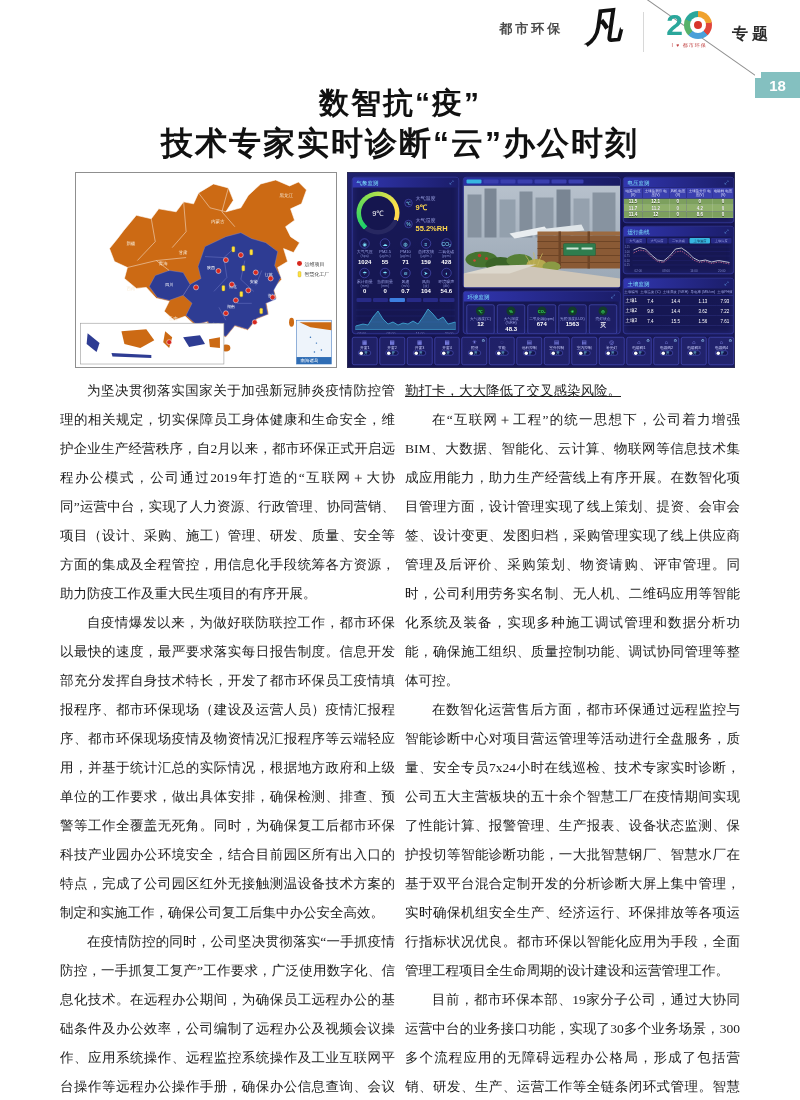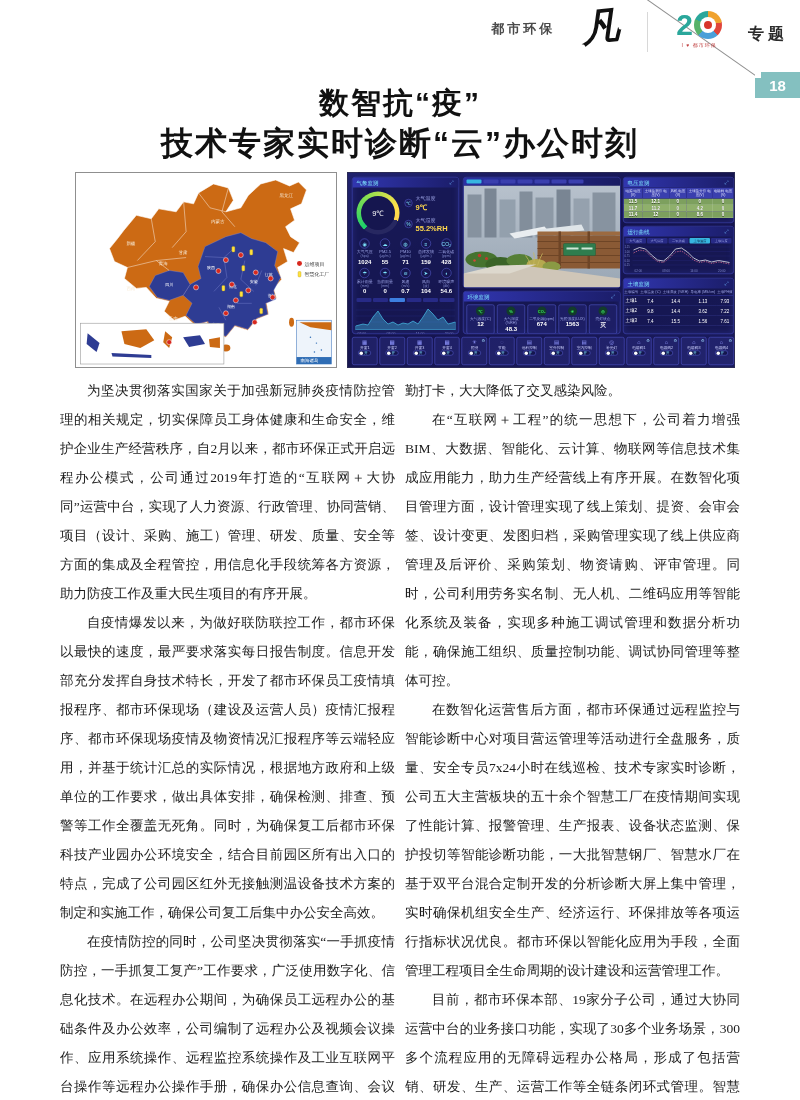--- a/index.html
+++ b/index.html
@@ -1,20 +1,20 @@
 <!DOCTYPE html>
 <html><head>
 <meta charset="utf-8">
 <style>
   * { margin:0; padding:0; box-sizing:border-box; }
   body { background:#e8e8e8; font-family:"Liberation Sans", sans-serif; }
   .page { position:relative; width:800px; height:1100px; background:#fff; margin:0 auto; overflow:hidden; }
 
   
-  .masthead { position:absolute; top:8px; right:12px; display:flex; align-items:flex-start; gap:26px; }
+  .masthead { position:absolute; top:8px; right:28px; display:flex; align-items:flex-start; gap:20px; }
   .mh-name { margin-top:12px; font-size:13px; letter-spacing:3px; color:#4a4a4a; font-weight:bold; }
   .mh-calli { font-family:"DejaVu Serif", serif; font-style:italic; font-weight:bold; font-size:38px; color:#111; line-height:1; transform:rotate(-6deg); }
   .mh-div { width:1px; height:40px; background:#d8d8d8; margin:4px 2px 0; }
   .logo20 { display:flex; flex-direction:column; align-items:center; margin-top:2px; }
   .logo20-row { display:flex; align-items:center; }
   .logo20-2 { font-size:30px; font-weight:900; color:#2aa79b; line-height:1; }
   .logo20-0 { width:28px; height:28px; border-radius:50%; margin-left:1px;
       background:conic-gradient(#f0a22e 0 22%, #e0453a 22% 38%, #4a9fd8 38% 62%, #57b26a 62% 82%, #2aa79b 82% 100%);
       position:relative; }
   .logo20-0::before { content:""; position:absolute; inset:6px; background:#fff; border-radius:50%; }
@@ -102,21 +102,21 @@
   .tog .tbadge { position:absolute; top:1px; right:3px; font-size:8px; color:#9fd8ff; }
   .tog .tl { font-size:7.5px; color:#cfd3ff; line-height:9px; white-space:nowrap; }
   .tog .tsw { margin:2px auto 0; width:26px; height:10px; border-radius:5px; background:#14164e; border:1px solid #5a61d8; display:flex; align-items:center; gap:2px; padding:0 2px; }
   .tog .tdot { width:7px; height:7px; border-radius:50%; background:#fff; flex:none; }
   .tog .tst { font-size:6.5px; color:#7fe6ff; line-height:1; }
 
   
   .columns { position:absolute; top:376px; left:60px; right:60px; display:flex; gap:10px; font-family:"Liberation Serif", serif; }
   .col { width:calc(50% - 5px); }
   .col p { font-size:13.5px; line-height:29px; text-align:justify; text-indent:2em; color:#1c1c1c; }
-  .col p.cont { text-indent:0; }
+  .col p.cont { text-indent:0;text-decoration:underline; }
 </style>
 </head>
 <body>
 
 <div class="page">
 
   <div class="diag-line"></div>
   <div class="masthead">
     <span class="mh-name">都市环保</span>
     <span class="mh-calli">凡</span>

